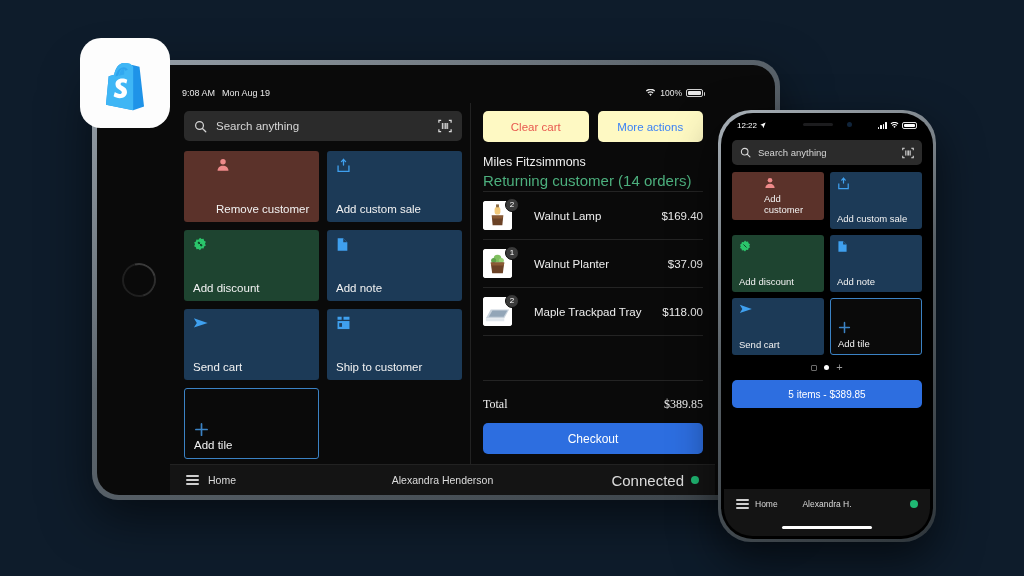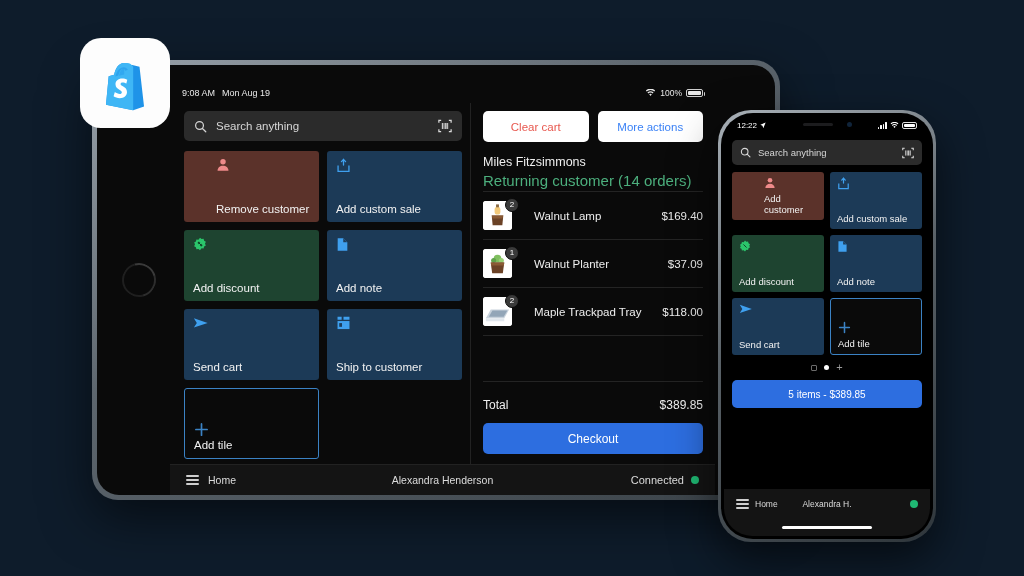--- a/index.html
+++ b/index.html
@@ -90,21 +90,21 @@
   .tile.add    { background: #0a0a0a; border: 1px solid #3b82c4; justify-content: flex-end; }
   .ic { height: 17px; display: flex; align-items: flex-start; }
 
   .dots { display: flex; justify-content: center; align-items: center; gap: 7px; margin-top: 9px; }
   .dot { width: 5px; height: 5px; border-radius: 50%; background: #fff; }
   .plus-s { color: #9a9a9a; font-size: 11px; line-height: 1; }
 
   
   .cart-actions { display: flex; gap: 9px; margin-bottom: 13px; }
   .cbtn {
-    flex: 1; height: 31px; background: #ffffff; border-radius: 5px;
+    flex: 1; height: 31px; background: #fef9c3; border-radius: 5px;
     display: flex; align-items: center; justify-content: center;
     font-size: 11.5px; cursor: pointer;
   }
   .cbtn.clear { color: #e8584f; }
   .cbtn.more  { color: #3b82f6; }
 
   .cust-name { color: #f0f0f0; font-size: 12.5px; margin-bottom: 3px; }
   .cust-sub  { color: #4caf7d; font-size: 15px; margin-bottom: 2px; }
 
   .line-items { border-top: 1px solid #242424; }
@@ -121,35 +121,35 @@
     width: 14px; height: 14px; border-radius: 50%;
     background: #3a3a3a; color: #fff; font-size: 8px;
     display: flex; align-items: center; justify-content: center;
     border: 1.5px solid #0a0a0a;
   }
   .li-name { color: #eee; font-size: 11.5px; flex: 1; }
   .li-price { color: #eee; font-size: 11.5px; }
 
   .totals { margin-top: auto; padding-top: 10px; border-top: 1px solid #242424; }
   .total-row { display: flex; justify-content: space-between; padding: 6px 0 11px; }
-  .total-row span { color: #f0f0f0; font-size: 12px; }
+  .total-row span { color: #f0f0f0; font-size: 12px; font-family: Liberation Serif, serif; }
   .checkout {
     height: 31px; background: #2d6ee0; border-radius: 5px; color: #fff;
     display: flex; align-items: center; justify-content: center;
     font-size: 12px; margin-bottom: 10px; cursor: pointer;
   }
 
   .t-bottom {
     height: 31px; background: #141414; border-top: 1px solid #222;
     display: flex; align-items: center; padding: 0 16px;
     position: absolute; left: 0; right: 0; bottom: 0;
   }
   .t-bottom .home { display: flex; align-items: center; gap: 9px; color: #dcdcdc; font-size: 10.5px; }
   .t-bottom .mid { position:absolute; left:0; right:0; text-align:center; color:#dcdcdc; font-size:10.5px; pointer-events:none; }
-  .t-bottom .rt { margin-left: auto; display: flex; align-items: center; gap: 7px; color: #dcdcdc; font-size: 11px; z-index:2; }
+  .t-bottom .rt { margin-left: auto; display: flex; align-items: center; gap: 7px; color: #dcdcdc; font-size: 15px; z-index:2; }
   .gdot { width: 8px; height: 8px; border-radius: 50%; background: #1fb873; }
   .burger { width: 13px; display: flex; flex-direction: column; gap: 2.5px; }
   .burger i { display: block; height: 1.5px; background: #cfcfcf; border-radius: 1px; }
 
   
   .phone {
     position: absolute; left: 718px; top: 110px;
     width: 218px; height: 432px;
     border-radius: 33px;
     background: linear-gradient(150deg,#a8b0b7,#5a6268 45%,#2f363b);

